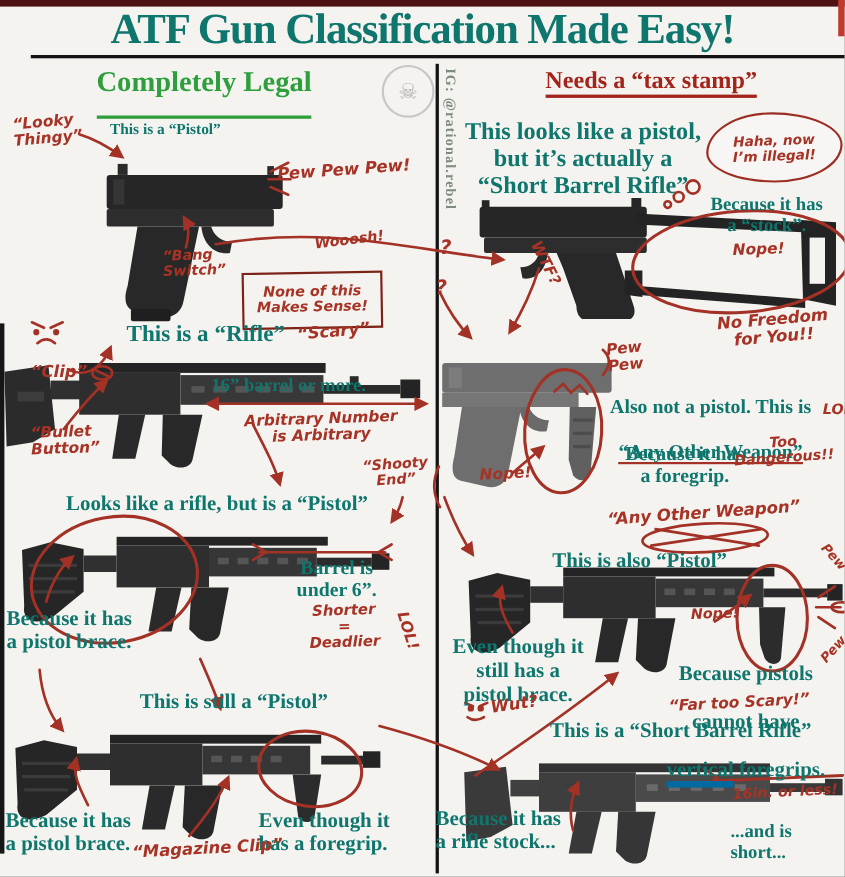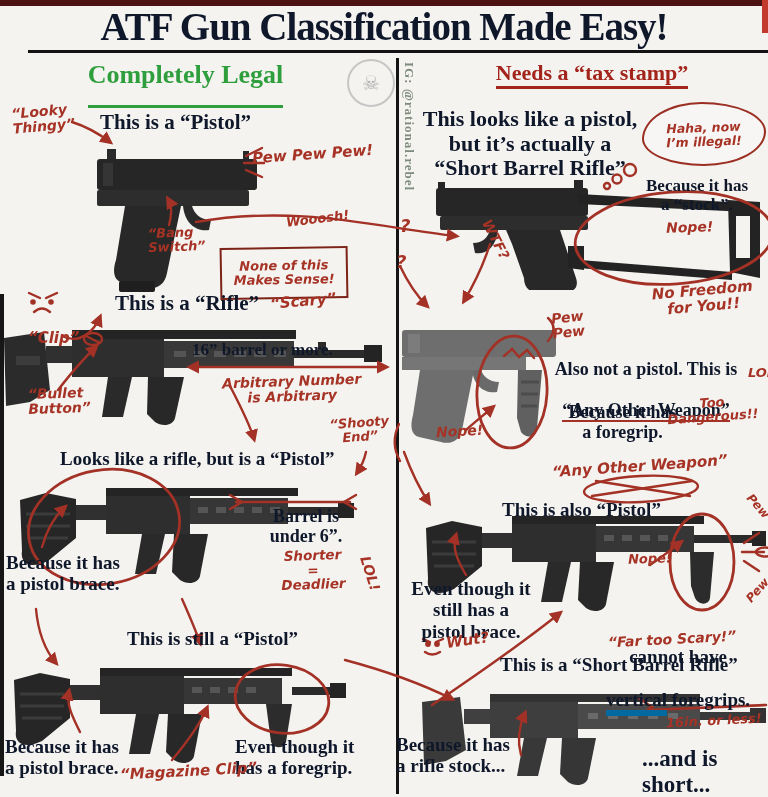--- a/index.html
+++ b/index.html
@@ -1,19 +1,19 @@
 <!DOCTYPE html>
 <html><head>
 <meta charset="utf-8">
 <style>
   html,body{margin:0;padding:0;background:#888;}
   .stage{position:relative;width:768px;height:797px;background:#f4f3f0;overflow:hidden;
          font-family:"Liberation Serif",serif;}
   .abs{position:absolute;}
-  .print{font-family:"Liberation Serif",serif;font-weight:700;color:#0f172a;
+  .print{font-family:"Liberation Serif",serif;font-weight:700;color:#0f766e;
          line-height:1.12;white-space:pre-line;}
   .hand{font-family:"DejaVu Sans",sans-serif;font-style:italic;font-weight:700;color:#a63325;
         line-height:1.08;white-space:pre-line;}
   .ctr{text-align:center;}
   .cloud{border:2px solid #9c2f23;border-radius:48% 52% 50% 50%/58% 46% 54% 42%;
          display:flex;align-items:center;justify-content:center;background:rgba(255,255,255,.25);}
   .notebox{border:2px solid #7d2418;display:flex;align-items:center;justify-content:center;}
   .u-green{border-bottom:3px solid #2f9e3d;padding-bottom:16px;}
   .u-red{border-bottom:3px solid #a3241b;padding-bottom:1px;}
   .u-hand{border-bottom:2px solid #a33125;}
@@ -264,21 +264,21 @@
         <path d="M443,639 l-7,3"></path>
         <path d="M425,652 q7,5 15,0"></path>
       <path d="M521,755 C517,740 519,726 525,713" marker-end="url(#ah)"></path>
       <path d="M648,710 L766,705" stroke-width="2.6"></path>
         <path d="M640,699 L652,707 L640,715"></path>
     </g>
   </svg>
 
   <div class="abs hand txt" style="left:12px;top:104px;font-size:14px;transform:rotate(-5deg);">“Looky
 Thingy”</div>
-  <div class="abs print txt" style="left:100px;top:111px;font-size:21px;">This is a “Pistol”</div>
+  <div class="abs print txt" style="left:100px;top:111px;font-size:14px;">This is a “Pistol”</div>
   <div class="abs hand txt" style="left:252px;top:146px;font-size:15px;transform:rotate(-4deg);">Pew Pew Pew!</div>
   <div class="abs hand txt" style="left:28px;top:330px;font-size:15px;">“Clip”</div>
   <div class="abs hand txt" style="left:148px;top:226px;font-size:13px;transform:rotate(-2deg);">“Bang
 Switch”</div>
   <div class="abs notebox txt" style="left:220px;top:247px;width:124px;height:48px;transform:rotate(-1deg);">
     <span class="hand ctr" style="font-size:13px;">None of this
 Makes Sense!</span>
   </div>
   <div class="abs hand txt" style="left:286px;top:212px;font-size:13px;transform:rotate(-7deg);">Wooosh!</div>
 
@@ -340,28 +340,28 @@
 
   <div class="abs hand txt" style="left:552px;top:458px;font-size:15px;transform:rotate(-4deg);">“Any Other Weapon”</div>
   <div class="abs print txt" style="left:502px;top:478px;font-size:19px;">
     <span>This is also </span><span>“Pistol”</span>
   </div>
   <div class="abs print ctr txt" style="left:396px;top:578px;width:150px;font-size:19px;">Even though it
 still has a
 pistol brace.</div>
   <div class="abs hand txt" style="left:628px;top:552px;font-size:13px;transform:rotate(-2deg);">Nope!</div>
   <div class="abs print ctr txt" style="left:588px;top:580px;width:180px;font-size:19px;line-height:1.15;">
-    <br>
+    <span>Because pistols</span><br>
     <span>cannot have</span><br>
     <span class="u-blk">vertical</span><span> foregrips.</span>
   </div>
   <div class="abs hand txt" style="left:744px;top:500px;font-size:12px;transform:rotate(48deg);">Pew</div>
   <div class="abs hand txt" style="left:744px;top:584px;font-size:12px;transform:rotate(-48deg);">Pew</div>
 
   <div class="abs hand txt" style="left:446px;top:632px;font-size:15px;transform:rotate(-8deg);">Wut?</div>
   <div class="abs hand txt" style="left:608px;top:632px;font-size:14px;transform:rotate(-3deg);">“Far too Scary!”</div>
   <div class="abs print txt" style="left:500px;top:654px;font-size:19px;">This is a “Short Barrel Rifle”</div>
   <div class="abs hand txt" style="left:666px;top:714px;font-size:13px;transform:rotate(-3deg);">16in. or less!</div>
   <div class="abs print txt" style="left:396px;top:734px;font-size:19px;">Because it has
 a rifle stock...</div>
-  <div class="abs print txt" style="left:642px;top:746px;font-size:23px;">...and is short...</div>
+  <div class="abs print txt" style="left:664px;top:746px;font-size:17px;">...and is short...</div>
 
 </div>
 
 </body></html>

